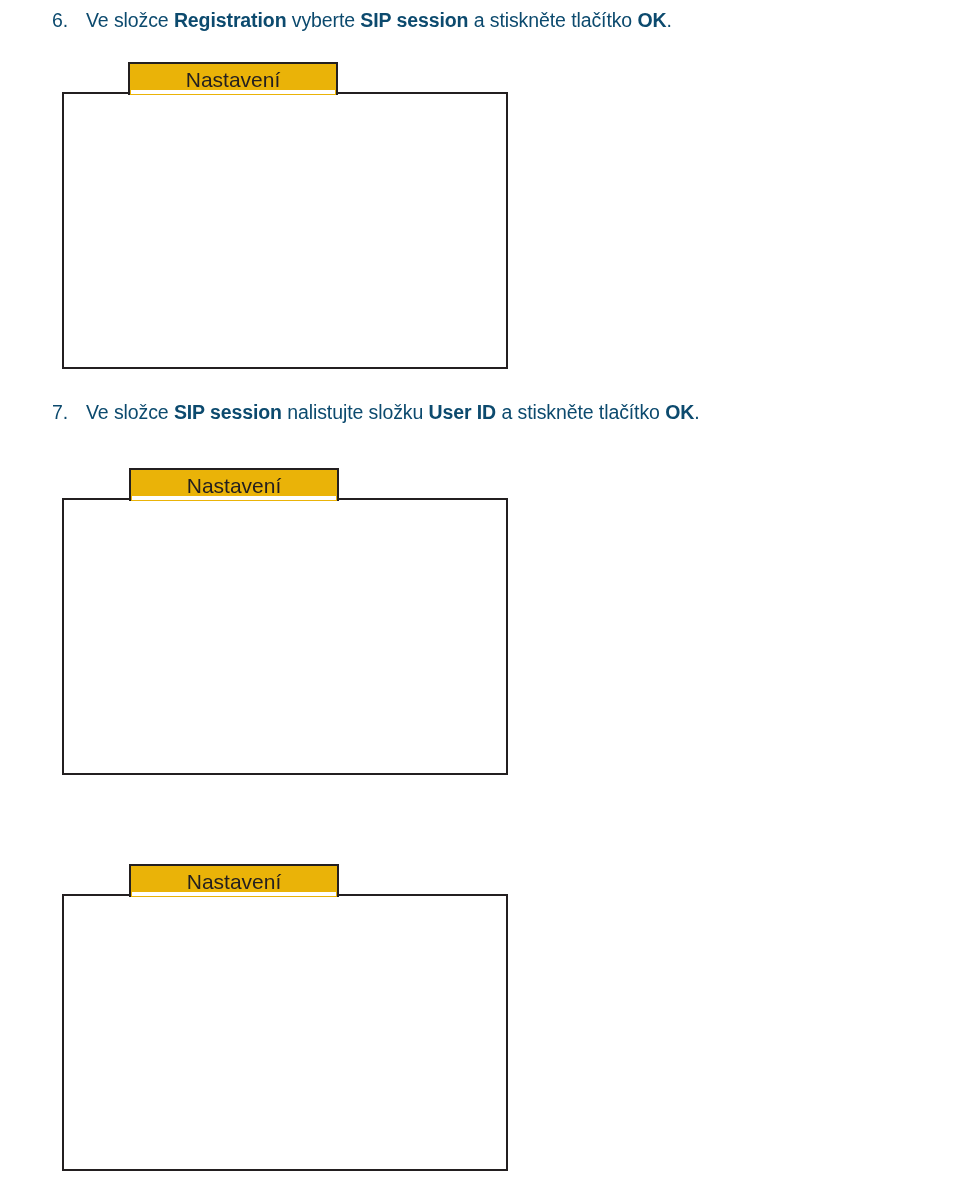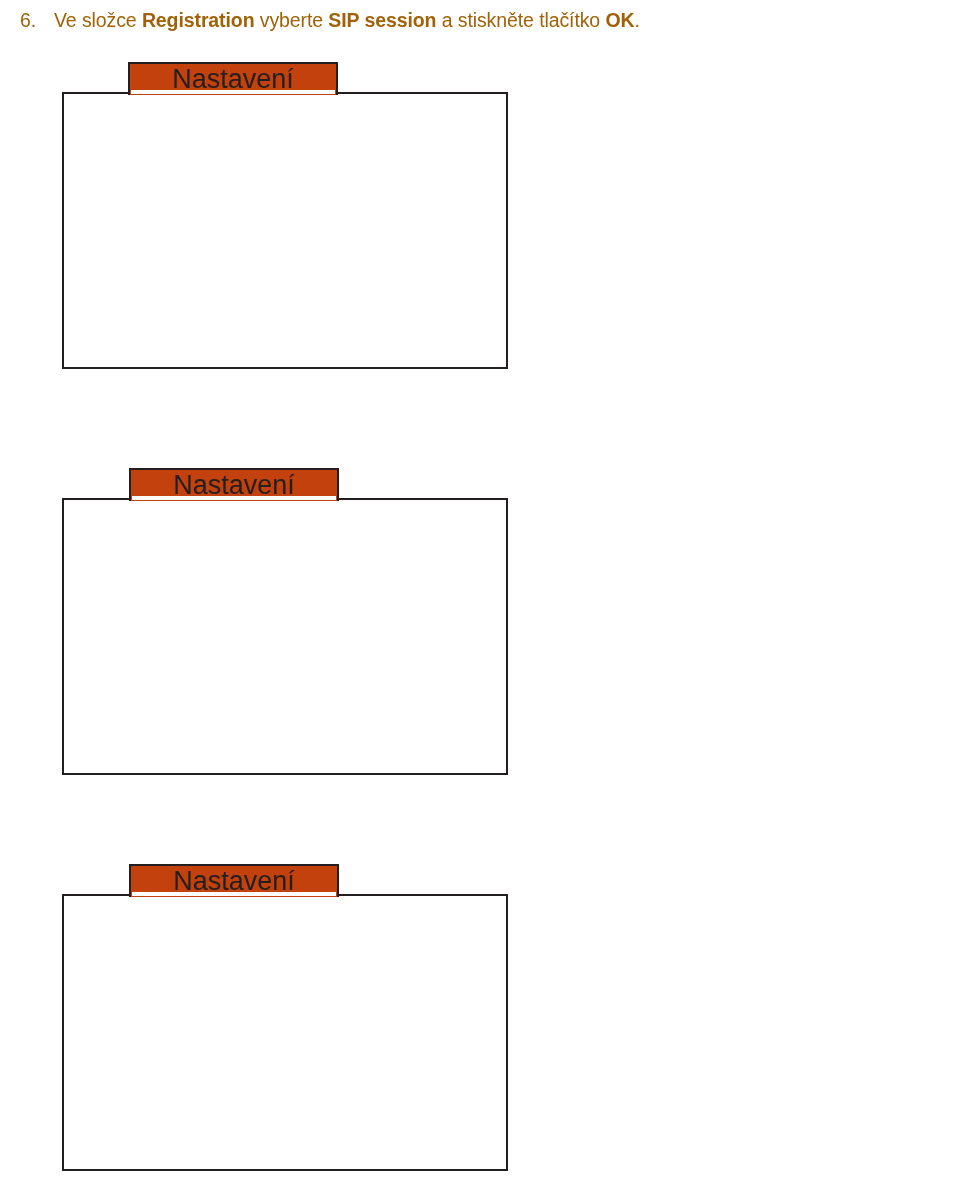--- a/index.html
+++ b/index.html
@@ -20,22 +20,23 @@
     width: 960px;
     height: 1177px;
   }
 
   
   .instruction {
     position: absolute;
     font-size: 19.5px;
     line-height: 24px;
     letter-spacing: -0.1px;
-    color: #a16207;
-    white-space: nowrap;
+    color: #0c4a6e;
+    white-space: nowrap;
+    margin-left: 32px;
   }
   .instruction .num {
     display: inline-block;
     width: 34px;
   }
   .instruction b {
     font-weight: bold;
   }
   #instruction-6 { left: 20px; top: 8px; }
   #instruction-7 { left: 20px; top: 400px; }
@@ -43,25 +44,25 @@
 
   
   .panel {
     position: absolute;
   }
   .panel-tab {
     position: absolute;
     box-sizing: border-box;
     border: 2px solid #231f20;
     border-bottom: none;
-    background: #c2410c;
+    background: #eab308;
     height: 33px;
     z-index: 2;
     text-align: center;
-    font-size: 27px;
+    font-size: 21px;
     line-height: 31px;
     color: #231f20;
   }
   .panel-body {
     position: absolute;
     box-sizing: border-box;
     border: 2px solid #231f20;
     background: #ffffff;
     z-index: 1;
   }
@@ -134,20 +135,23 @@
     <div class="menu-line" style="left:114px; top:238px;">+ Registration</div>
     <div class="menu-line" style="left:186px; top:270px;">SIP address</div>
 
     <div class="highlight-band" style="left:73px; top:299px; width:425px; height:28px;">
       <div class="row-label" style="left:113px; top:2px; color:#ffffff; font-weight:bold;">SIP session</div>
     </div>
 
     <div class="menu-line" style="left:186px; top:332px;">SIP survivability</div>
   </div>
 
+  <div class="instruction" id="instruction-7">
+    <span class="num">7.</span><span><span>Ve složce </span><b>SIP session</b><span> nalistujte složku </span><b>User ID</b><span> a stiskněte tlačítko </span><b>OK</b><span>.</span></span>
+  </div>
 
   <div class="panel">
     <div class="panel-tab" style="left:129px; top:468px; width:210px;">Nastavení</div>
     <div class="panel-body" style="left:62px; top:498px; width:446px; height:277px;"></div>
     <div class="tab-notch" style="left:132px; top:496px; width:204px;"></div>
 
     <div class="row-label" style="left:82px; top:521px;">Registration – SIP session</div>
 
     <div class="row-label" style="left:82px;  top:553px;">Session timer</div>
     <div class="row-value" style="left:337px; top:553px;">No</div>

